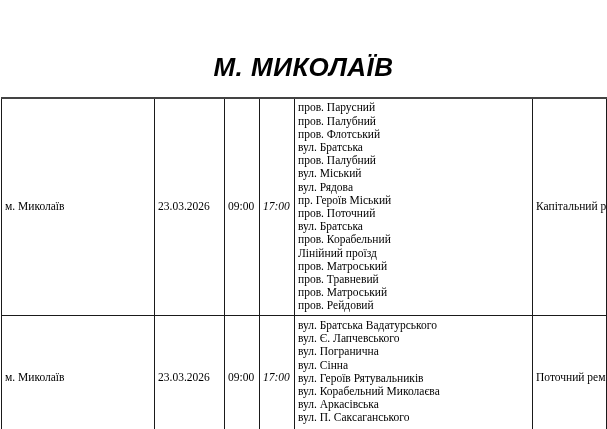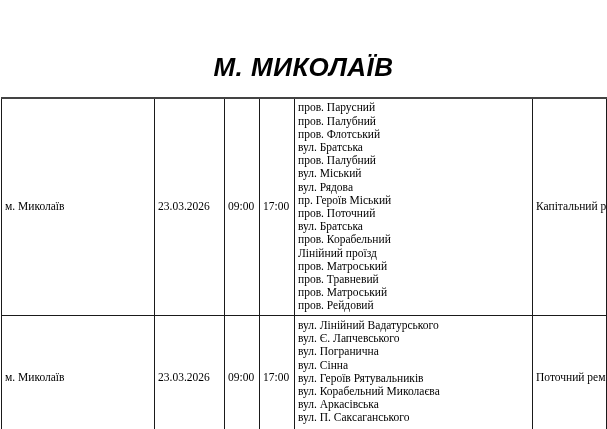--- a/index.html
+++ b/index.html
@@ -42,21 +42,21 @@
       font-size: 11.5px;
       line-height: 13.2px;
       vertical-align: middle;
       white-space: nowrap;
       overflow: hidden;
     }
     table.schedule tr:first-child td { border-top: 2px solid #444; }
     td.c-city { width: 146px; }
     td.c-date { width: 63px; }
     td.c-start { width: 28px; margin-top: 28px; }
-    td.c-end { width: 28px; }
+    td.c-end { width: 28px; font-style: italic; }
     td.c-streets { width: 231px; padding-top: 2px; padding-bottom: 2px; }
     td.c-type { white-space: normal; }
     tr.row-1 td { height: 216px; }
     tr.row-2 td { height: 120px; }
     tr.row-2 td.c-streets { vertical-align: top; padding-top: 3px; }
     .street { display: block; }
   </style>
 </head>
 <body>
 
@@ -88,21 +88,21 @@
         <span class="street">пров. Рейдовий</span>
       </td>
       <td class="c-type">Капітальний ремонт</td>
     </tr>
     <tr class="row-2">
       <td class="c-city">м. Миколаїв</td>
       <td class="c-date">23.03.2026</td>
       <td class="c-start">09:00</td>
       <td class="c-end">17:00</td>
       <td class="c-streets">
-        <span class="street">вул. Лінійний Вадатурського</span>
+        <span class="street">вул. Братська Вадатурського</span>
         <span class="street">вул. Є. Лапчевського</span>
         <span class="street">вул. Погранична</span>
         <span class="street">вул. Сінна</span>
         <span class="street">вул. Героїв Рятувальників</span>
         <span class="street">вул. Корабельний Миколаєва</span>
         <span class="street">вул. Аркасівська</span>
         <span class="street">вул. П. Саксаганського</span>
       </td>
       <td class="c-type">Поточний ремонт</td>
     </tr>

